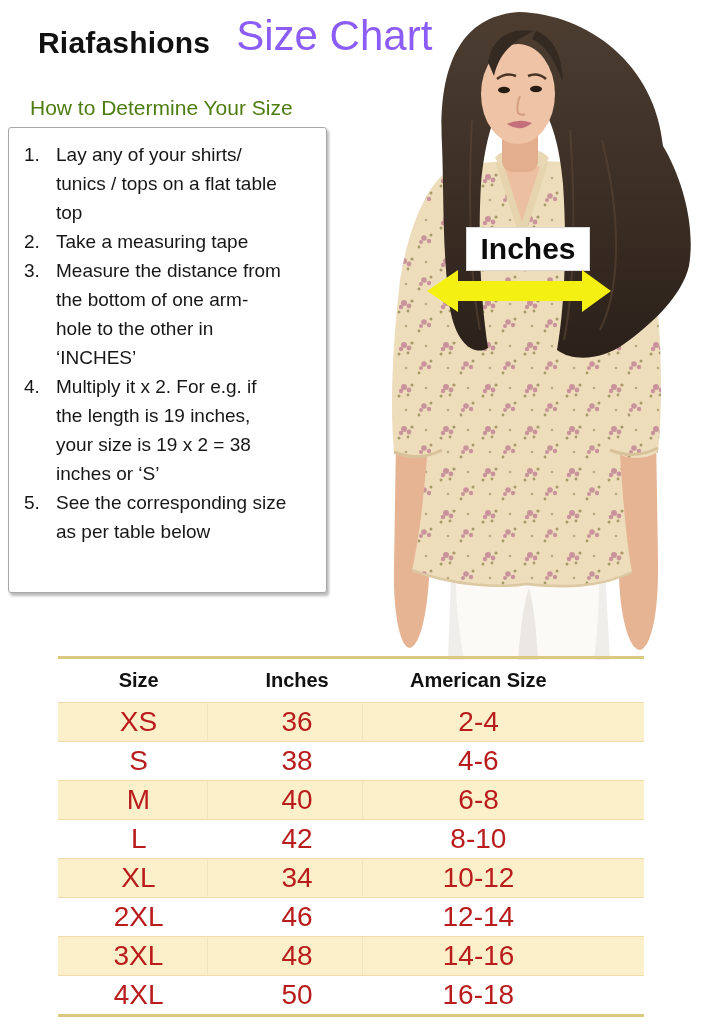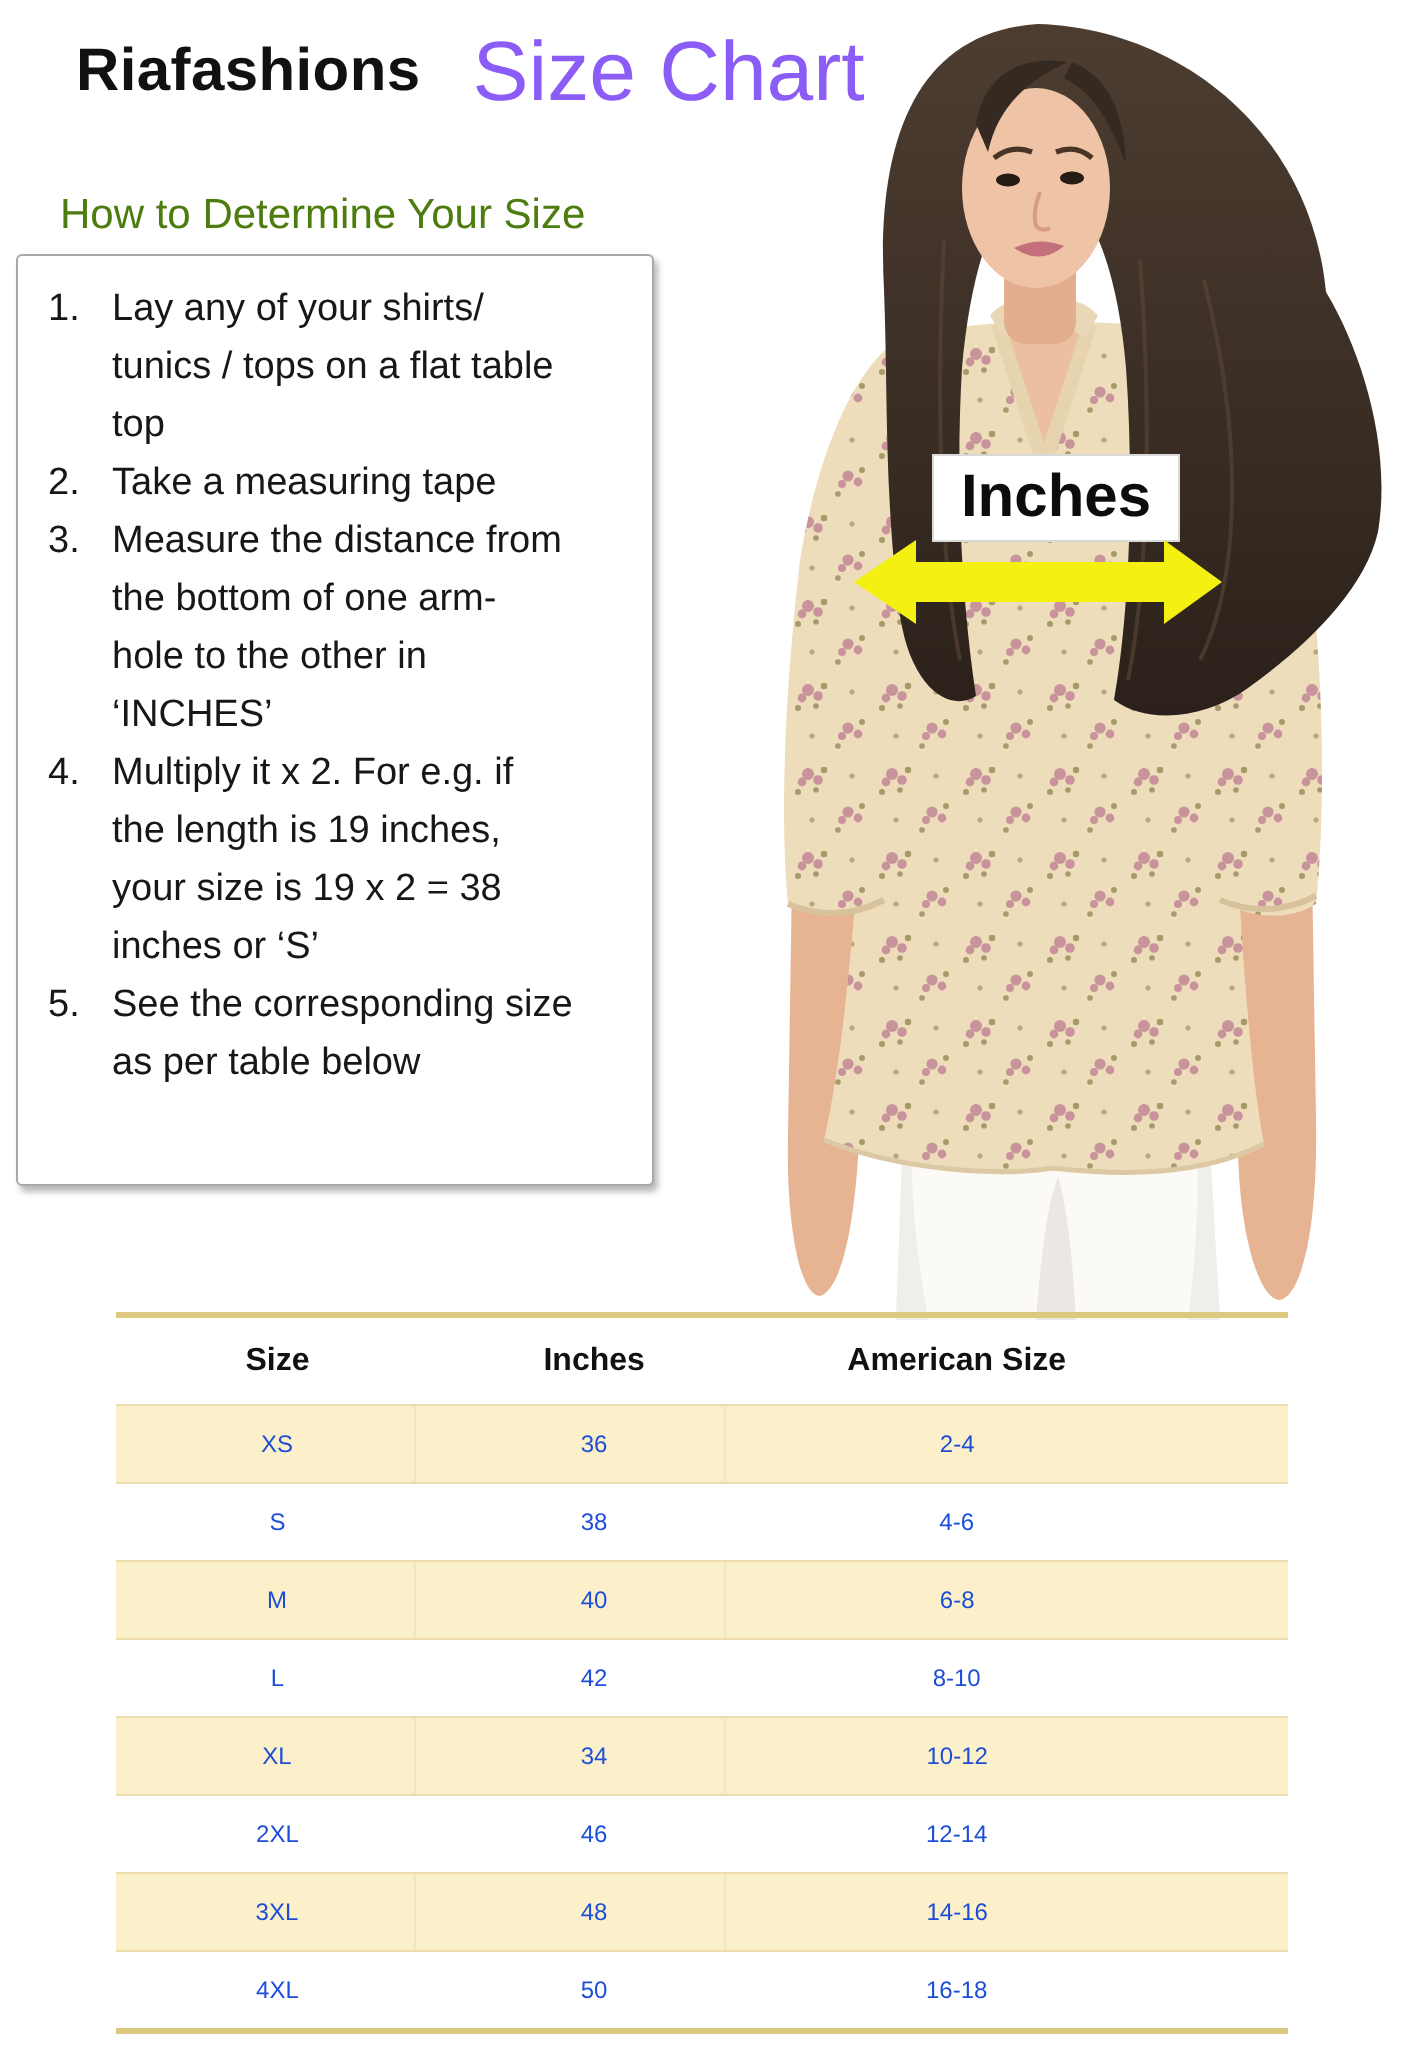--- a/index.html
+++ b/index.html
@@ -9,21 +9,21 @@
     --c-arrow-yellow:#f4f011;
     --c-text:#161616;
   }
   html,body{margin:0;padding:0;background:#e9e9e9;}
   .canvas{
     position:relative;width:709px;height:1024px;background:#ffffff;
     font-family:"Liberation Sans", sans-serif;color:var(--c-text);
     overflow:hidden;margin:0 auto;
   }
   
-  .title-row{position:absolute;left:38px;top:12px;display:flex;gap:26px;align-items:center;}
+  .title-row{position:absolute;left:38px;top:12px;display:flex;gap:26px;align-items:flex-end;}
   .title-brand{font-size:30px;font-weight:bold;letter-spacing:0.2px;color:#111;}
   .title-main{font-size:42px;font-weight:normal;color:#8b5cf6;}
   .subtitle{position:absolute;left:30px;top:96px;font-size:21px;color:#4d7c0f;}
   
   .inst-box{
     position:absolute;left:8px;top:127px;width:319px;height:466px;
     background:#fff;border:1px solid #a8a8a8;border-radius:3px;
     box-shadow:2px 3px 3px rgba(0,0,0,0.28);
     box-sizing:border-box;padding:12px 4px 0 7px;
   }
@@ -41,25 +41,25 @@
   }
   .inches-arrow{position:absolute;left:72px;top:267px;}
   
   .size-table{
     position:absolute;left:58px;top:656px;width:586px;
     border-collapse:collapse;table-layout:fixed;
     border-top:3px solid var(--c-table-line);
     border-bottom:3px solid var(--c-table-line);
   }
   .size-table th{
-    font-size:16px;font-weight:bold;color:#111;height:43px;
+    font-size:20px;font-weight:bold;color:#111;height:43px;
     text-align:center;padding:0;
   }
   .size-table td{
-    font-size:12px;color:#1d4ed8;height:38px;text-align:center;padding:0;
+    font-size:28px;color:#b91c1c;height:38px;text-align:center;padding:0;
   }
   .size-table th.c1,.size-table td.c1{padding-left:12px;}
   .size-table th.c2,.size-table td.c2{padding-left:24px;}
   .size-table th.c3,.size-table td.c3{padding-right:50px;}
   .size-table tr.hl td{
     background:var(--c-row-highlight);
     border-top:1px solid var(--c-row-divider);
     border-bottom:1px solid var(--c-row-divider);
   }
   .size-table tr.hl td + td{border-left:1px solid #f2e5bd;text-align:center;}

